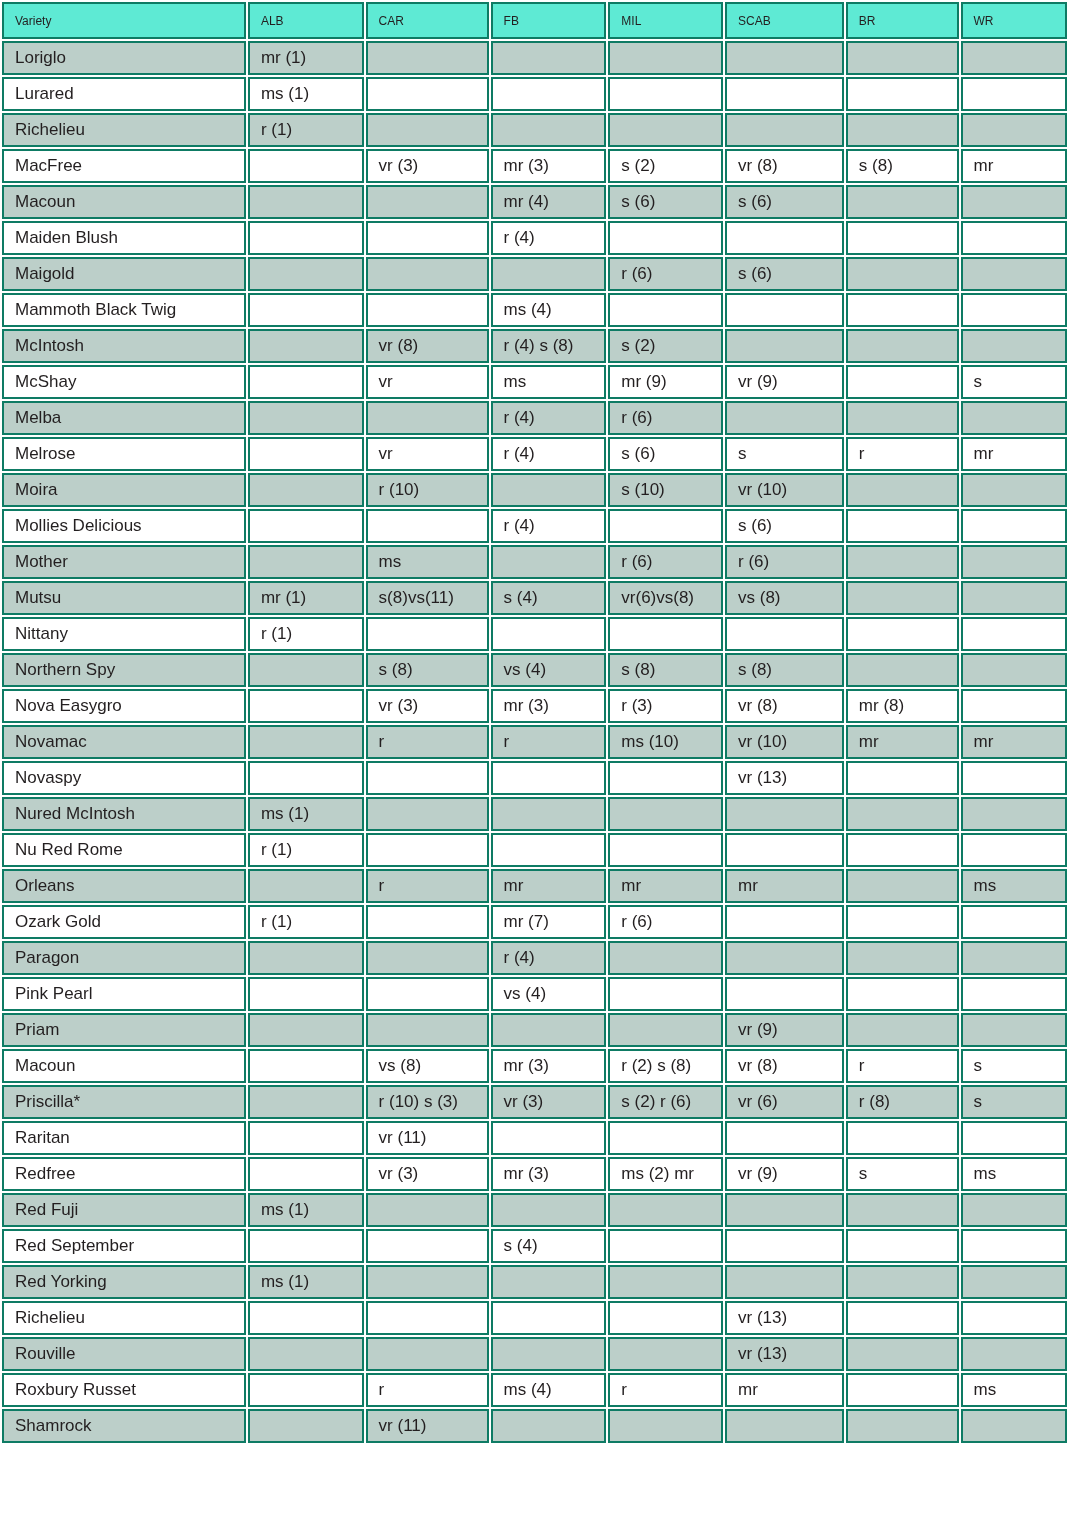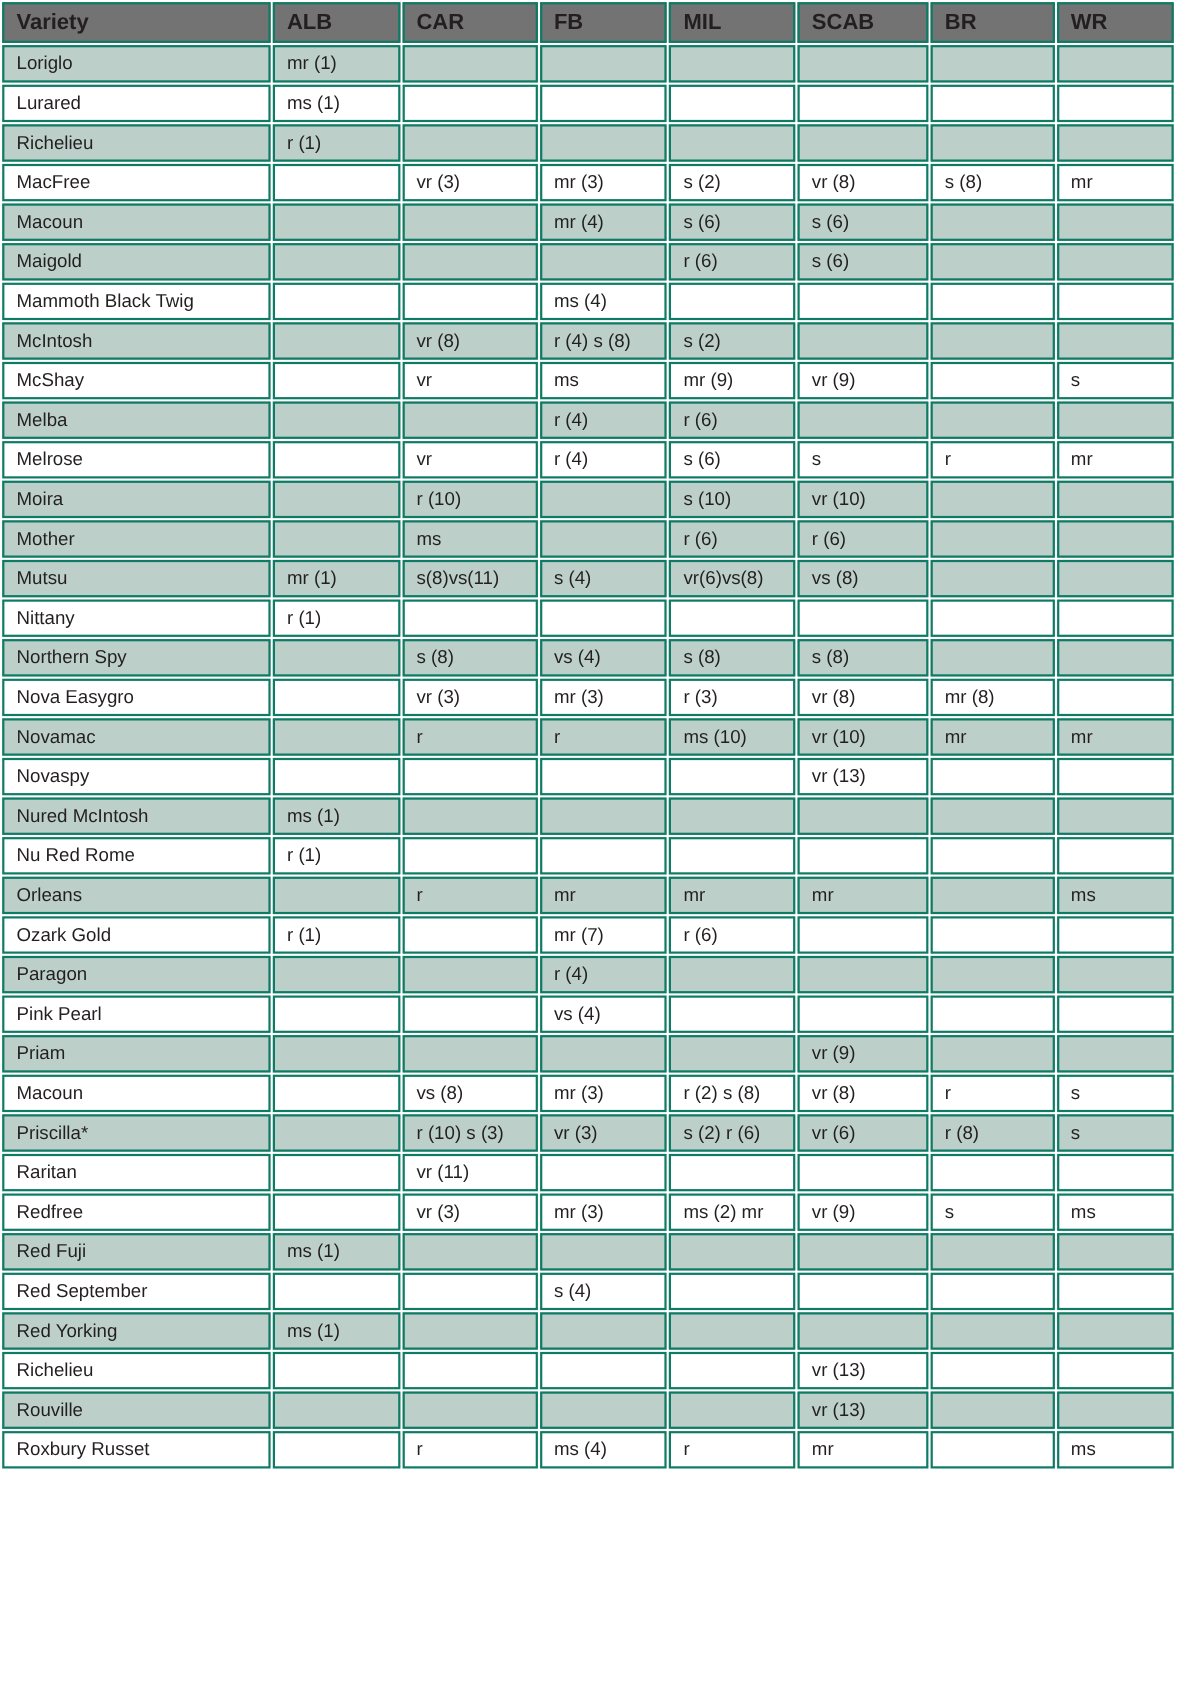--- a/index.html
+++ b/index.html
@@ -29,24 +29,24 @@
     height: 30px;
     padding: 0 4px 0 11px;
     vertical-align: middle;
     text-align: left;
     white-space: nowrap;
     overflow: hidden;
     font-size: 17px;
     background: #ffffff;
   }
   thead th {
-    font-weight: bold;
-    font-size: 20px;
+    font-weight: normal;
+    font-size: 12px;
     height: 33px;
-    background: #737373;
+    background: #5eead4;
   }
   tbody tr.shaded td { background: #bccfc9; }
 </style>
 </head>
 <body>
 
 <table class="resistance-table">
   <colgroup>
     <col class="c-variety">
     <col class="c-alb">
@@ -113,20 +113,30 @@
       <tr class="shaded">
         <td>Macoun</td>
         <td></td>
         <td></td>
         <td>mr (4)</td>
         <td>s (6)</td>
         <td>s (6)</td>
         <td></td>
         <td></td>
       </tr>
+      <tr>
+        <td>Maiden Blush</td>
+        <td></td>
+        <td></td>
+        <td>r (4)</td>
+        <td></td>
+        <td></td>
+        <td></td>
+        <td></td>
+      </tr>
       <tr class="shaded">
         <td>Maigold</td>
         <td></td>
         <td></td>
         <td></td>
         <td>r (6)</td>
         <td>s (6)</td>
         <td></td>
         <td></td>
       </tr>
@@ -180,20 +190,30 @@
         <td>r</td>
         <td>mr</td>
       </tr>
       <tr class="shaded">
         <td>Moira</td>
         <td></td>
         <td>r (10)</td>
         <td></td>
         <td>s (10)</td>
         <td>vr (10)</td>
+        <td></td>
+        <td></td>
+      </tr>
+      <tr>
+        <td>Mollies Delicious</td>
+        <td></td>
+        <td></td>
+        <td>r (4)</td>
+        <td></td>
+        <td>s (6)</td>
         <td></td>
         <td></td>
       </tr>
       <tr class="shaded">
         <td>Mother</td>
         <td></td>
         <td>ms</td>
         <td></td>
         <td>r (6)</td>
         <td>r (6)</td>
@@ -423,14 +443,24 @@
       <tr>
         <td>Roxbury Russet</td>
         <td></td>
         <td>r</td>
         <td>ms (4)</td>
         <td>r</td>
         <td>mr</td>
         <td></td>
         <td>ms</td>
       </tr>
+      <tr class="shaded">
+        <td>Shamrock</td>
+        <td></td>
+        <td>vr (11)</td>
+        <td></td>
+        <td></td>
+        <td></td>
+        <td></td>
+        <td></td>
+      </tr>
     </tbody>
 </table>
 
 </body></html>

